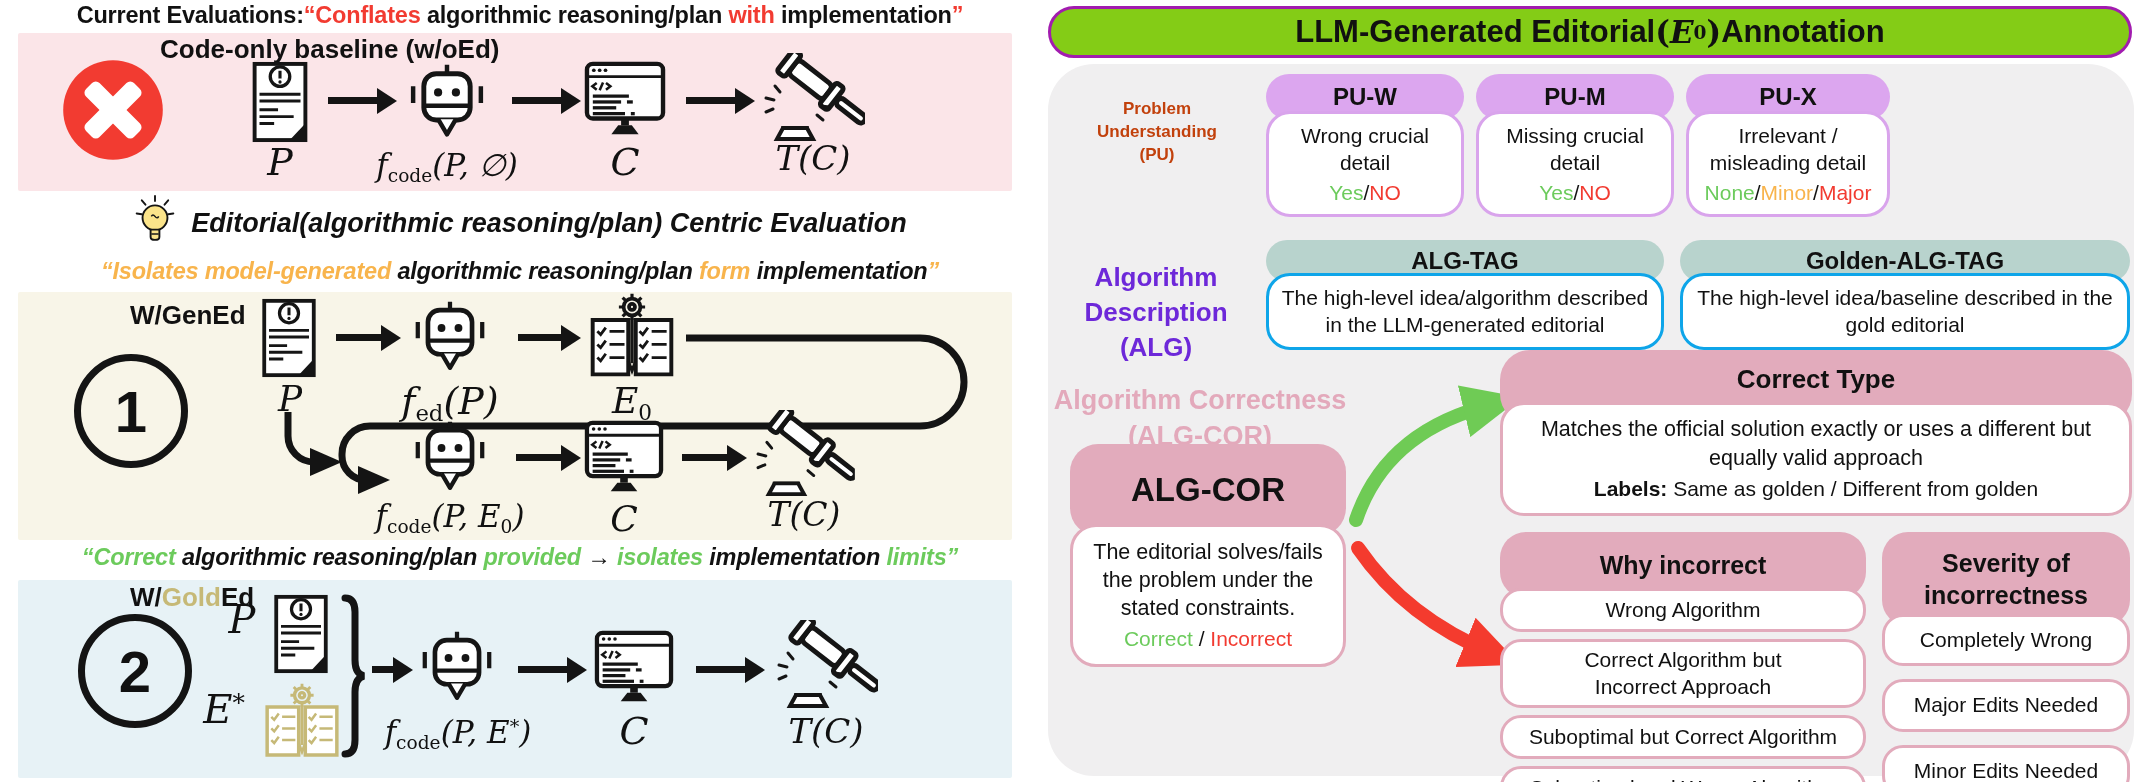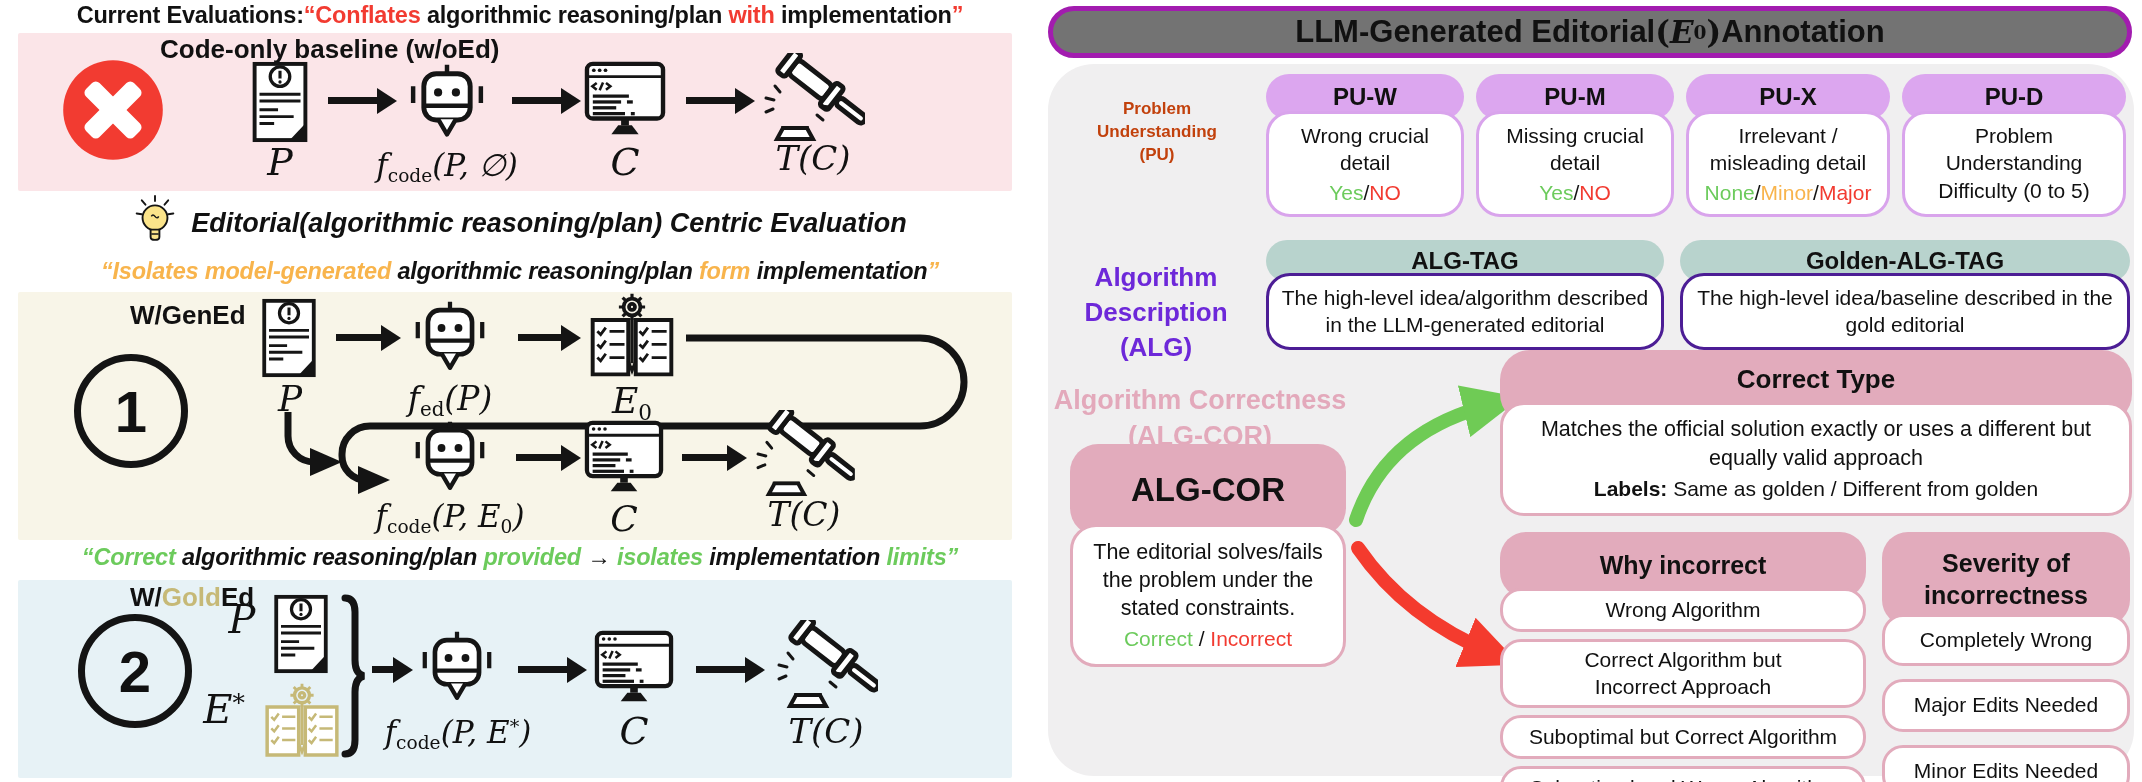--- a/index.html
+++ b/index.html
@@ -20,36 +20,36 @@
   .arrow{position:absolute;height:7px;background:#141414;}
   .arrow::after{content:"";position:absolute;right:-19px;top:-9.5px;width:0;height:0;
      border-left:20px solid #141414;border-top:13px solid transparent;border-bottom:13px solid transparent;}
   .numcircle{position:absolute;width:100px;height:100px;border:7px solid #141414;border-radius:50%;
      display:flex;align-items:center;justify-content:center;font-size:58px;font-weight:bold;}
   .wlabel{position:absolute;font-weight:bold;font-size:26px;}
   .idea-row{position:absolute;left:0;top:194px;width:1040px;display:flex;align-items:center;justify-content:center;gap:14px;}
   .idea-text{font-weight:bold;font-style:italic;font-size:27px;}
   .icon{display:block;}
   
-  .title-pill{position:absolute;left:1048px;top:6px;width:1084px;height:52px;background:#737373;border:5px solid #a21caf;
+  .title-pill{position:absolute;left:1048px;top:6px;width:1084px;height:52px;background:#84cc16;border:3px solid #a21caf;
      border-radius:27px;display:flex;align-items:center;justify-content:center;font-size:31px;font-weight:bold;box-sizing:border-box;}
   .panel{position:absolute;left:1048px;top:64px;width:1086px;height:712px;background:#F0EFF0;border-radius:46px;}
   .rowlabel{position:absolute;text-align:center;font-weight:bold;line-height:1.35;}
   .pu-label{color:#c2410c;font-size:17px;}
   .alg-label{color:#6d28d9;font-size:26px;}
   .cor-label{color:#E3A9BB;font-size:27px;}
   .tagcard{position:absolute;}
   .tagcard .hdr{border-radius:23px;display:flex;align-items:center;justify-content:center;font-weight:bold;font-size:24px;}
   .hdr-purple{background:#DCA6EF;height:46px;}
   .hdr-teal{background:#B8D3CD;height:42px;border-radius:21px;}
   .hdr-pink{background:#E2ABBC;}
   .tagcard .body{background:#fff;border-radius:24px;margin-top:-9px;position:relative;display:flex;flex-direction:column;
      align-items:center;justify-content:space-between;text-align:center;font-size:21px;line-height:1.3;padding:8px 5px;box-sizing:border-box;}
   .b-purple{border:3px solid #D9A4EC;min-height:106px;}
-  .b-teal{border:3px solid #4c1d95;min-height:68px;padding:8px 12px;}
+  .b-teal{border:3px solid #0ea5e9;min-height:68px;padding:8px 12px;}
   .b-pink{border:3px solid #E2ABBC;}
   .valline{font-size:21px;margin-top:2px;}
   .pill{background:#fff;border:3px solid #E2ABBC;border-radius:21px;display:flex;align-items:center;justify-content:center;
      text-align:center;font-size:21px;line-height:1.25;padding:6px 8px;box-sizing:border-box;}
   .pillcol{position:absolute;display:flex;flex-direction:column;}
 </style>
 </head>
 <body>
 
 <svg width="0" height="0" style="position:absolute">
@@ -212,21 +212,21 @@
       <div class="numcircle" style="left:56px;top:62px;">1</div>
 
       <svg class="abs icon" style="left:242px;top:6px;" width="58" height="80" viewBox="0 0 60 84">
           <use href="#ic-doc"></use>
         </svg>
       <div class="abs m" style="left:232px;top:88px;width:80px;font-size:36px;"><span>P</span></div>
       <div class="arrow" style="left:318px;top:42px;width:46px;"></div>
       <svg class="abs icon" style="left:390px;top:8px;" width="84" height="78" viewBox="0 0 96 92">
           <use href="#ic-robot"></use>
         </svg>
-      <div class="abs m" style="left:358px;top:90px;width:148px;font-size:33px;"><span>f</span><span class="sub">ed</span><span>(P)</span></div>
+      <div class="abs m" style="left:358px;top:90px;width:148px;font-size:38px;"><span>f</span><span class="sub">ed</span><span>(P)</span></div>
       <div class="arrow" style="left:500px;top:42px;width:44px;"></div>
       <svg class="abs icon" style="left:566px;top:0px;" width="96" height="88" viewBox="0 0 100 94" style2="">
           <use href="#ic-book" style="color:#151515"></use>
         </svg>
       <div class="abs m" style="left:578px;top:90px;width:72px;font-size:36px;"><span>E</span><span class="sub">0</span></div>
 
       <svg class="abs" style="left:0;top:0;pointer-events:none;" width="994" height="248" viewBox="0 0 994 248">
         <defs>
           <marker id="ah-k" markerWidth="4.6" markerHeight="4" refX="2.6" refY="2" orient="auto">
             <polygon points="0,0 4.6,2 0,4" fill="#141414"></polygon>
@@ -315,26 +315,20 @@
       <div class="body b-purple">
         <div style="max-width:160px;">Missing crucial detail</div>
         <div class="valline"><span style="color: rgb(108, 203, 92);">Yes</span><span>/</span><span style="color: rgb(242, 59, 49);">NO</span></div>
       </div>
     </div>
     <div class="tagcard" style="left:638px;top:10px;width:204px;">
       <div class="hdr hdr-purple">PU-X</div>
       <div class="body b-purple">
         <div style="max-width:175px;">Irrelevant / misleading detail</div>
         <div class="valline"><span style="color: rgb(108, 203, 92);">None</span><span>/</span><span style="color: rgb(248, 180, 76);">Minor</span><span>/</span><span style="color: rgb(242, 59, 49);">Major</span></div>
-      </div>
-    </div>
-    <div class="tagcard" style="left:854px;top:10px;width:224px;">
-      <div class="hdr hdr-purple">PU-D</div>
-      <div class="body b-purple">
-        <div style="max-width:190px;">Problem Understanding Difficulty (0 to 5)</div>
       </div>
     </div>
 
     <div class="rowlabel alg-label" style="left:0px;top:196px;width:216px;">
       <div>Algorithm</div>
       <div>Description (ALG)</div>
     </div>
     <div class="tagcard" style="left:218px;top:176px;width:398px;">
       <div class="hdr hdr-teal">ALG-TAG</div>
       <div class="body b-teal">The high-level idea/algorithm described in the LLM-generated editorial</div>

